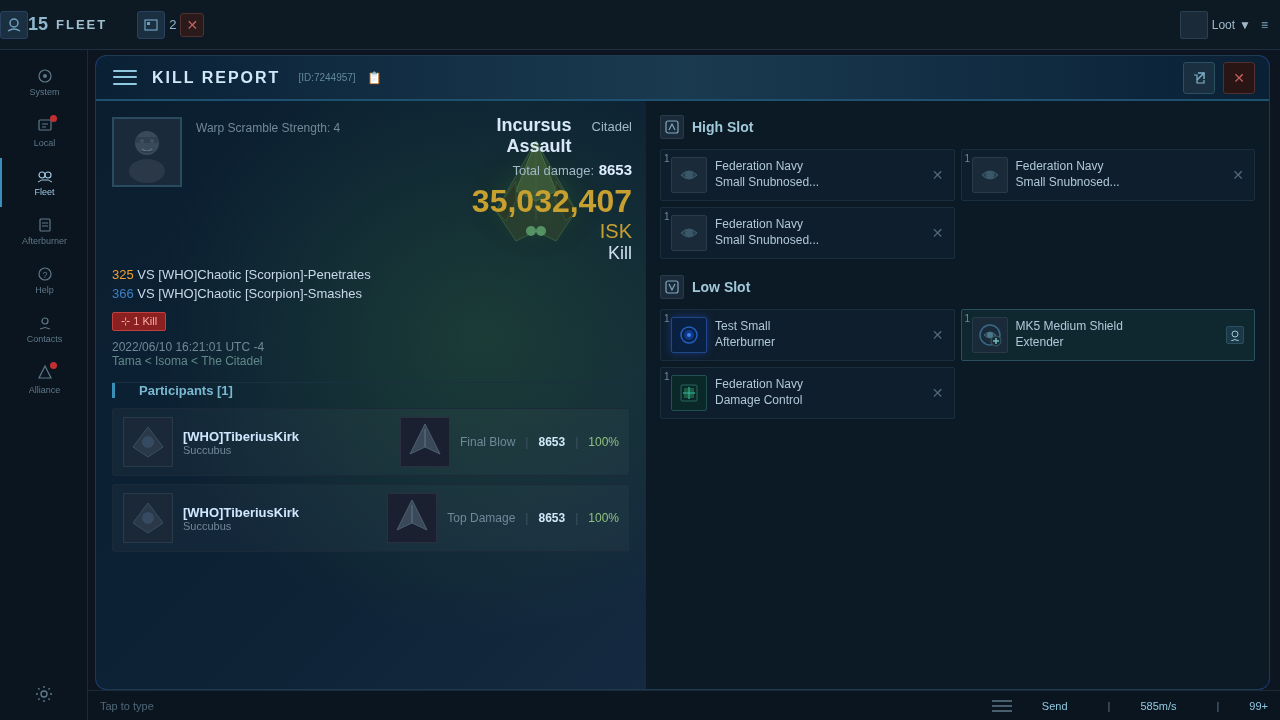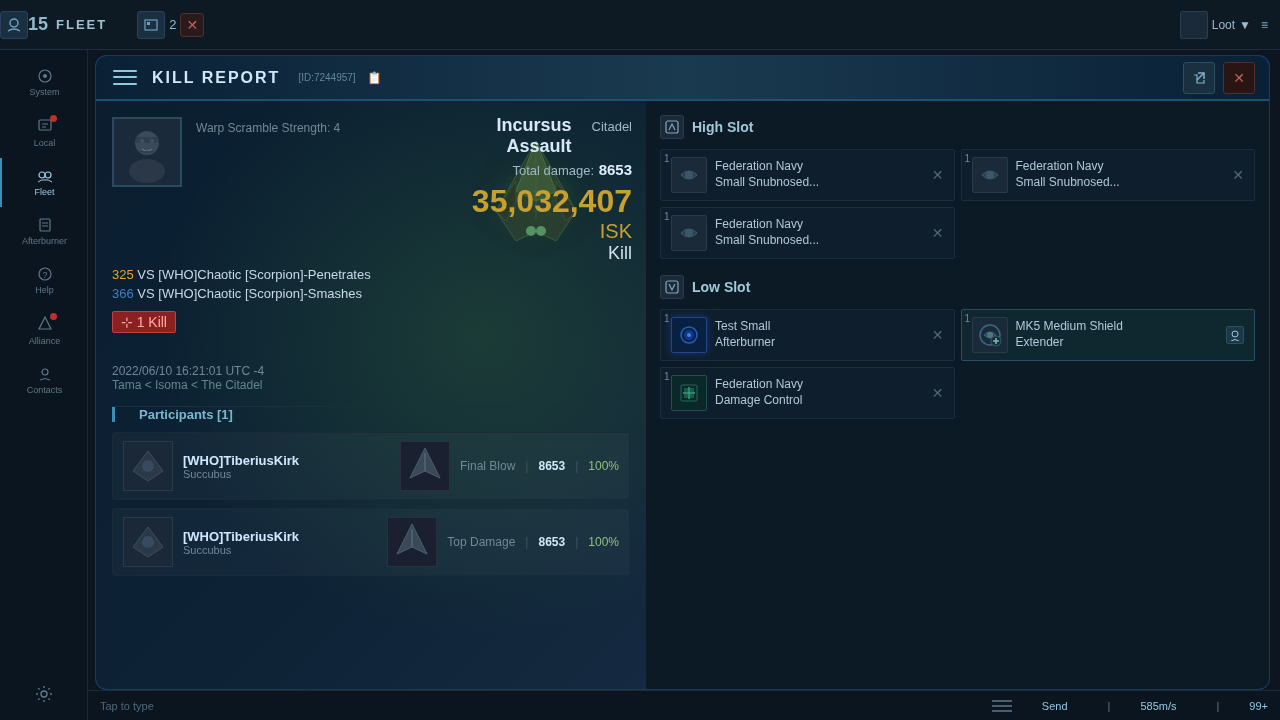--- a/index.html
+++ b/index.html
@@ -246,24 +246,24 @@
     .dmg-orange { color: #f0a030; }
     .dmg-blue { color: #4080c0; }
     .combat-vs { color: #c8d8e8; }
 
     
     .kill-badge {
       display: inline-block;
       background: #8a2020;
       border: 1px solid #c04040;
       color: #ffaaaa;
-      font-size: 14px;
+      font-size: 11px;
       padding: 2px 8px;
       border-radius: 2px;
-      margin-bottom: 26px;
+      margin-bottom: 4px;
     }
 
     .victim-datetime { font-size: 12px; color: #708898; margin-top: 5px; }
     .victim-location { font-size: 12px; color: #608888; }
     .ship-class {
       font-size: 18px;
       font-weight: bold;
       color: #d8e8f8;
     }
     .ship-type {
@@ -537,35 +537,35 @@
       </svg>
     <span style="font-size:9px;">Afterburner</span>
   </div>
   <div class="sidebar-item">
     <svg width="16" height="16" viewBox="0 0 16 16">
         <circle cx="8" cy="8" r="6" fill="none" stroke="#607888" stroke-width="1.2"></circle>
         <text x="8" y="12" text-anchor="middle" fill="#607888" font-size="9">?</text>
       </svg>
     <span style="font-size:9px;">Help</span>
   </div>
+  <div class="sidebar-item">
+    <svg width="16" height="16" viewBox="0 0 16 16">
+        <circle cx="8" cy="6" r="3" fill="none" stroke="#607888" stroke-width="1.2"></circle>
+        <path d="M3 14 Q8 11 13 14" fill="none" stroke="#607888" stroke-width="1"></path>
+      </svg>
+    <span style="font-size:9px;">Contacts</span>
+  </div>
   <div class="sidebar-item" style="position:relative;">
     <div style="position:relative;">
       <svg width="16" height="16" viewBox="0 0 16 16">
           <polygon points="8,2 14,14 2,14" fill="none" stroke="#607888" stroke-width="1.2"></polygon>
         </svg>
       <div style="position:absolute;top:-2px;right:-4px;width:7px;height:7px;border-radius:50%;background:#c03030;"></div>
     </div>
     <span style="font-size:9px;">Alliance</span>
-  </div>
-  <div class="sidebar-item">
-    <svg width="16" height="16" viewBox="0 0 16 16">
-        <circle cx="8" cy="6" r="3" fill="none" stroke="#607888" stroke-width="1.2"></circle>
-        <path d="M3 14 Q8 11 13 14" fill="none" stroke="#607888" stroke-width="1"></path>
-      </svg>
-    <span style="font-size:9px;">Contacts</span>
   </div>
   <div style="margin-top:auto;padding-bottom:12px;">
     <svg width="20" height="20" viewBox="0 0 20 20">
         <circle cx="10" cy="10" r="3" fill="none" stroke="#607888" stroke-width="1.4"></circle>
         <path d="M10 2 L10 4 M10 16 L10 18 M2 10 L4 10 M16 10 L18 10 M4.2 4.2 L5.6 5.6 M14.4 14.4 L15.8 15.8 M15.8 4.2 L14.4 5.6 M5.6 14.4 L4.2 15.8" stroke="#607888" stroke-width="1.4"></path>
       </svg>
   </div>
 </div>
 
 <div class="kill-report">

